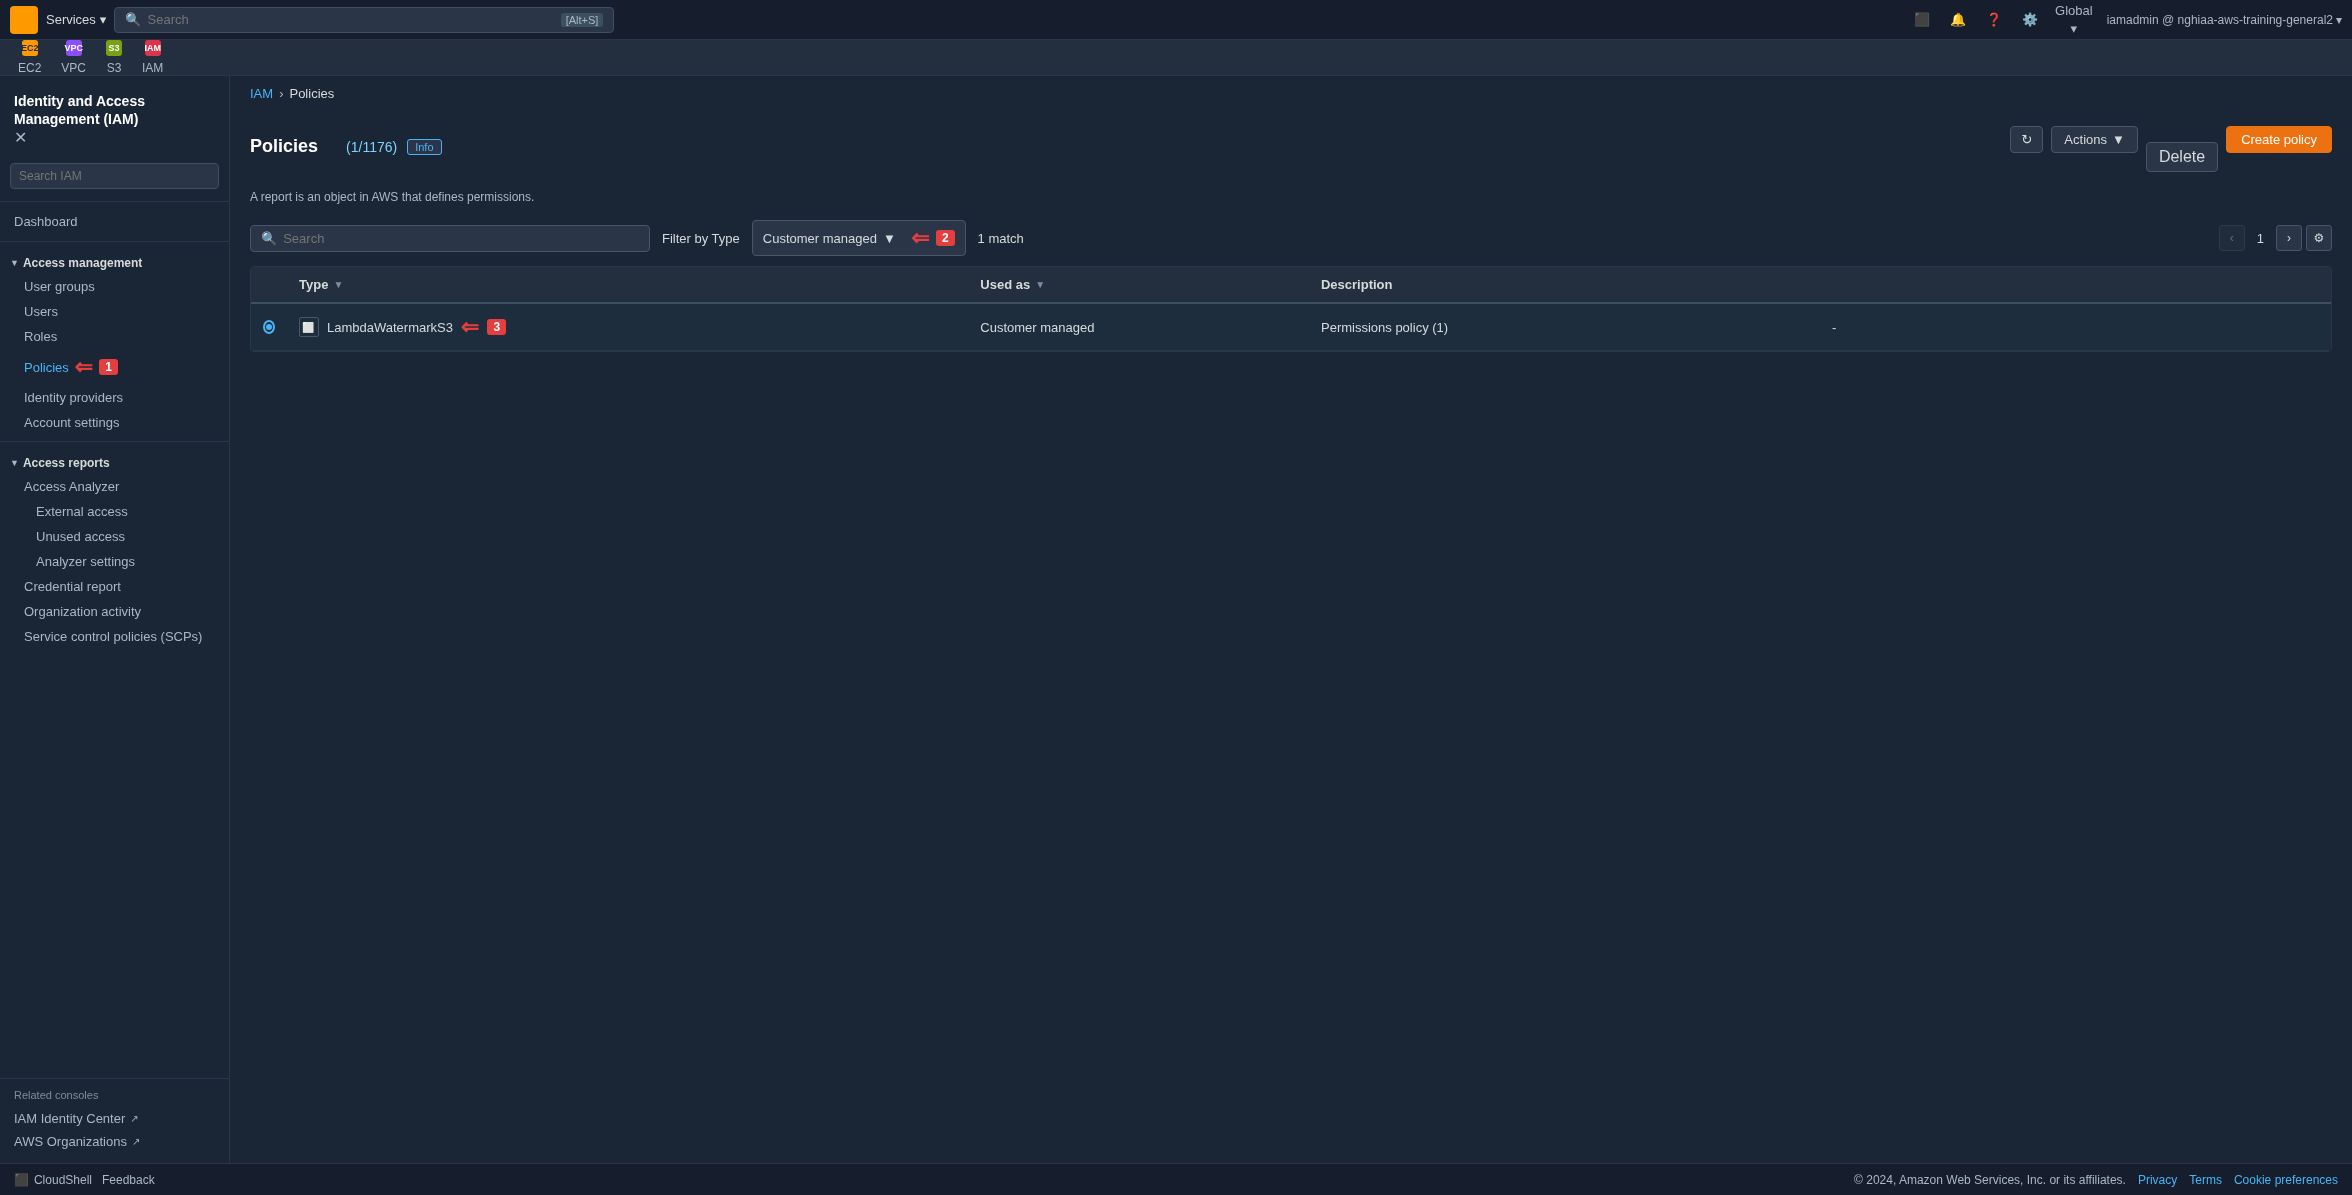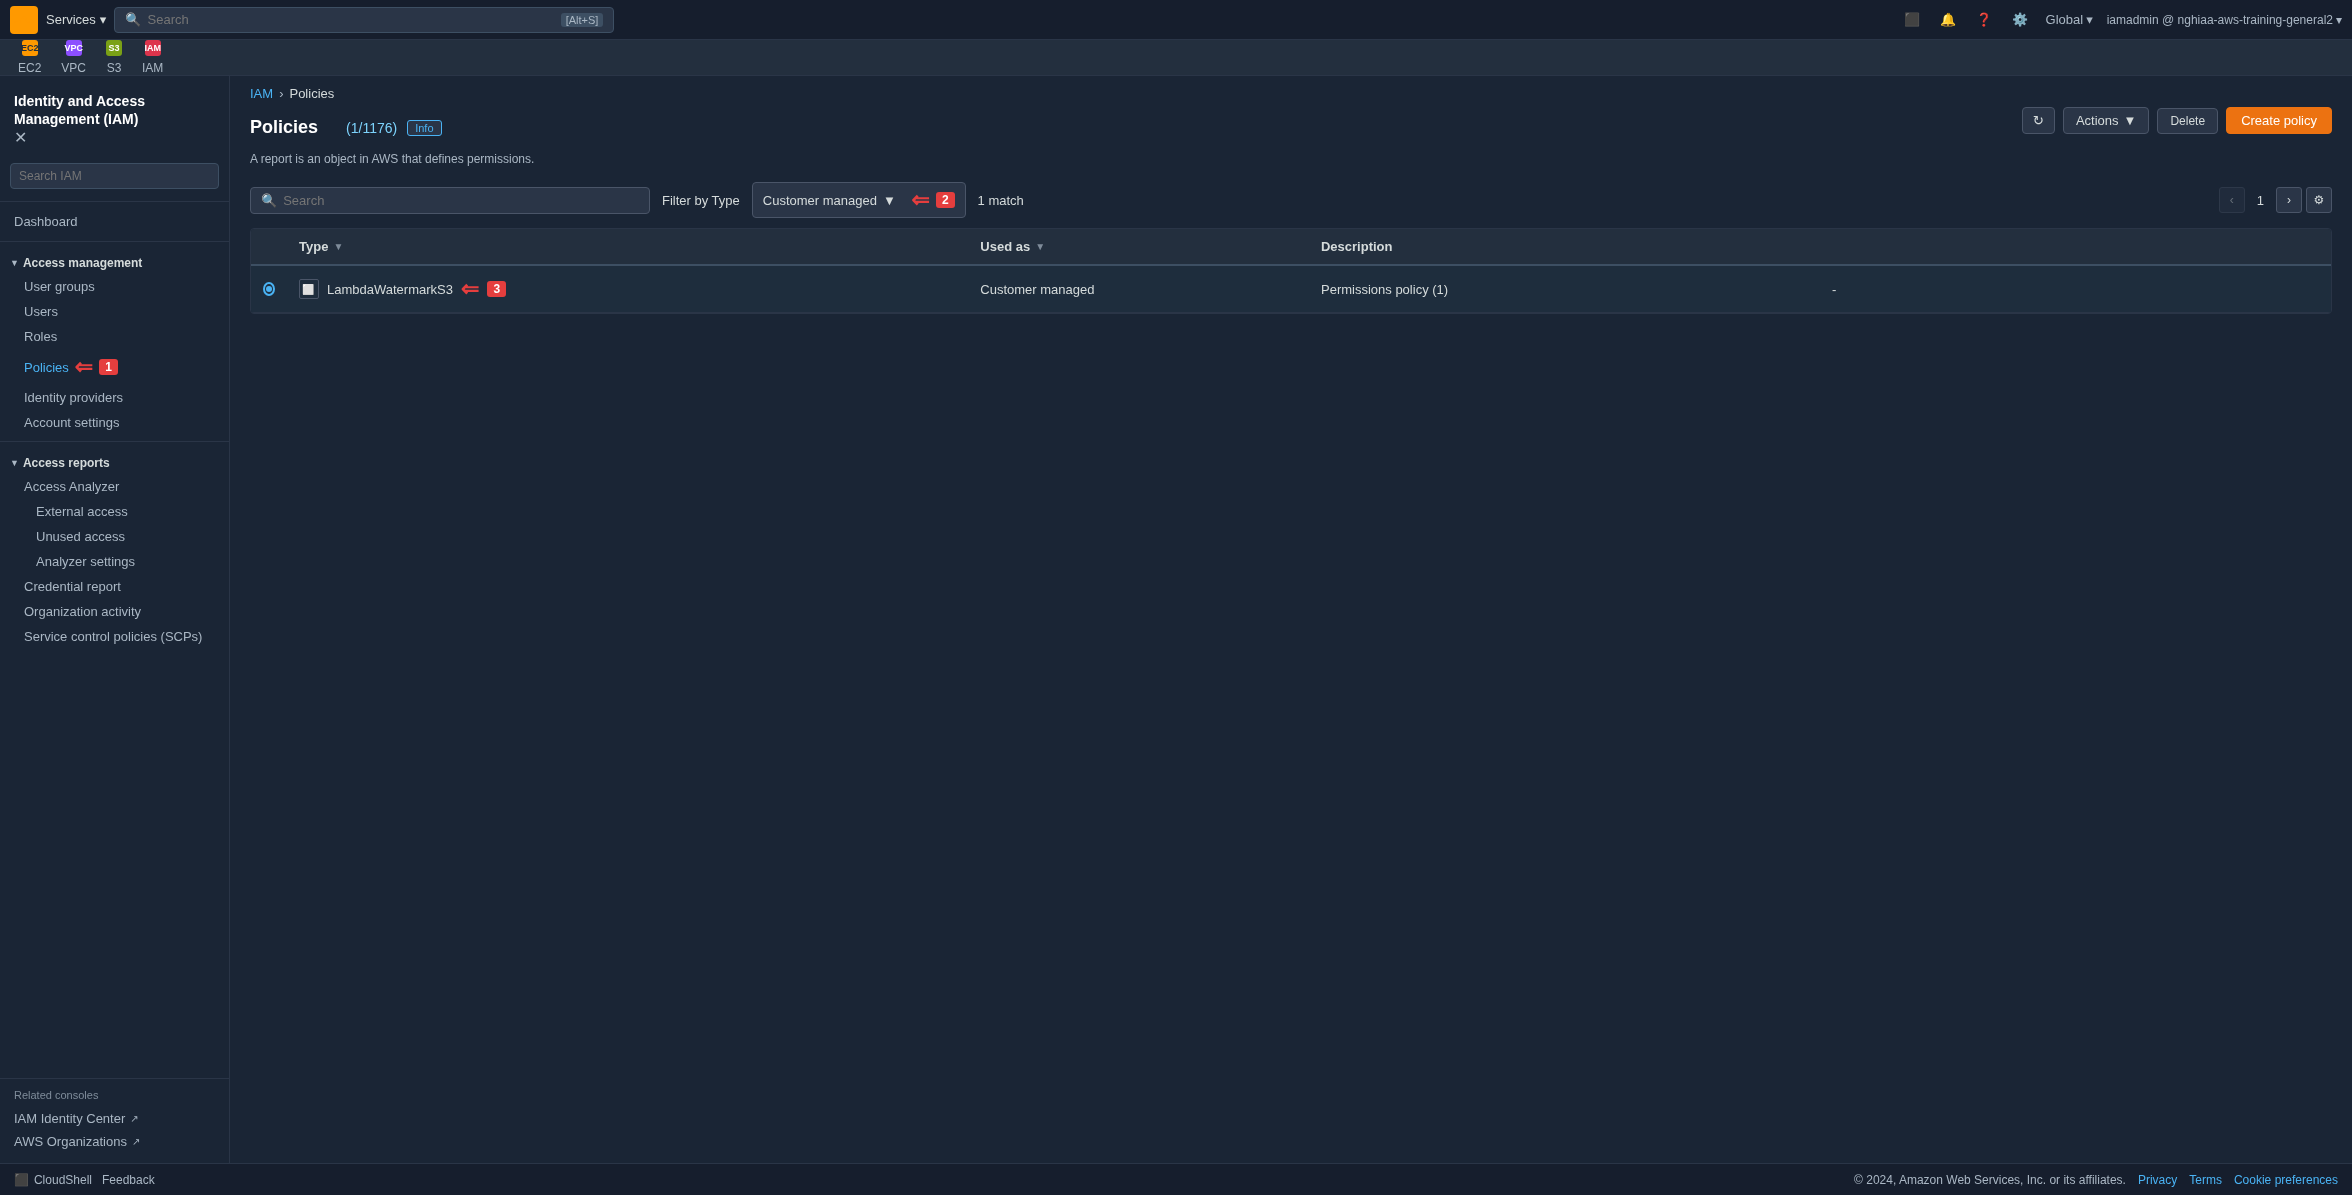--- a/index.html
+++ b/index.html
@@ -7,21 +7,21 @@
 
     
     .top-nav { background: #161e2d; height: 40px; display: flex; align-items: center; padding: 0 10px; flex-shrink: 0; border-bottom: 1px solid #2a3547; }
     .aws-logo { width: 28px; height: 28px; background: #ff9900; border-radius: 4px; display: flex; align-items: center; justify-content: center; color: #232f3e; font-weight: bold; font-size: 10px; flex-shrink: 0; }
     .nav-services { color: #d5dbdb; font-size: 13px; cursor: pointer; display: flex; align-items: center; gap: 4px; padding: 0 8px; }
     .search-bar { background: #2a3547; border: 1px solid #3d4f63; border-radius: 4px; display: flex; align-items: center; padding: 0 10px; flex: 1; max-width: 500px; height: 26px; color: #aab7c4; gap: 6px; }
     .search-bar input { background: none; border: none; outline: none; color: #d5dbdb; font-size: 13px; flex: 1; }
     .search-shortcut { background: #3d4f63; border-radius: 3px; padding: 1px 5px; font-size: 11px; color: #aab7c4; }
     .nav-right { margin-left: auto; display: flex; align-items: center; gap: 14px; color: #aab7c4; font-size: 13px; }
     .nav-icon { width: 22px; height: 22px; display: flex; align-items: center; justify-content: center; cursor: pointer; }
-    .nav-region { display: flex; align-items: center; gap: 3px; cursor: pointer; }
+    .nav-region { display: flex; align-items: center; gap: 3px; cursor: pointer; flex-direction: column; }
     .nav-user { display: flex; align-items: center; gap: 3px; cursor: pointer; font-size: 12px; }
 
     
     .service-tabs { background: #232f3e; height: 36px; display: flex; align-items: center; padding: 0 10px; gap: 4px; flex-shrink: 0; border-bottom: 1px solid #2a3547; }
     .service-tab { display: flex; align-items: center; gap: 5px; padding: 4px 8px; border-radius: 4px; cursor: pointer; font-size: 12px; color: #aab7c4; flex-direction: column; }
     .service-tab .tab-icon { width: 16px; height: 16px; border-radius: 3px; display: flex; align-items: center; justify-content: center; font-size: 9px; font-weight: bold; flex-shrink: 0; }
     .ec2-icon { background: #f90; color: #232f3e; }
     .vpc-icon { background: #8c4fff; color: #fff; }
     .s3-icon { background: #7aa116; color: #fff; }
     .iam-icon { background: #dd344c; color: #fff; }
@@ -60,21 +60,21 @@
     .page-title-row { display: flex; align-items: center; gap: 10px; }
     .page-title { font-size: 18px; font-weight: bold; color: #fff; }
     .page-count { font-size: 14px; color: #7dd3fc; margin-left: 18px; }
     .info-badge { background: #2a3547; border: 1px solid #4ab3f4; color: #4ab3f4; border-radius: 3px; padding: 1px 7px; font-size: 11px; cursor: pointer; }
     .page-desc { font-size: 12px; color: #aab7c4; margin-bottom: 16px; }
 
     
     .toolbar { display: flex; align-items: center; gap: 8px; margin-bottom: 14px; }
     .toolbar-btn { background: #2a3547; border: 1px solid #4a5568; color: #d5dbdb; border-radius: 4px; padding: 5px 12px; font-size: 13px; cursor: pointer; display: flex; align-items: center; gap: 5px; }
     .toolbar-btn-primary { background: #ec7211; border: 1px solid #ec7211; color: #fff; border-radius: 4px; padding: 5px 14px; font-size: 13px; cursor: pointer; font-weight: 500; }
-    .toolbar-btn-danger { background: #2a3547; border: 1px solid #4a5568; color: #d5dbdb; border-radius: 4px; padding: 5px 12px; font-size: 12px; cursor: pointer; }
+    .toolbar-btn-danger { background: #2a3547; border: 1px solid #4a5568; color: #d5dbdb; border-radius: 4px; padding: 5px 12px; font-size: 16px; cursor: pointer; margin-top: 35px; }
     .refresh-btn { background: #2a3547; border: 1px solid #4a5568; color: #d5dbdb; border-radius: 4px; padding: 5px 10px; cursor: pointer; display: flex; align-items: center; justify-content: center; }
 
     
     .filter-row { display: flex; align-items: center; gap: 12px; margin-bottom: 10px; }
     .filter-label { font-size: 13px; color: #d5dbdb; flex-shrink: 0; }
     .filter-search { display: flex; align-items: center; background: #2a3547; border: 1px solid #4a5568; border-radius: 4px; padding: 5px 10px; gap: 6px; flex: 0 0 400px; }
     .filter-search input { background: none; border: none; outline: none; color: #d5dbdb; font-size: 13px; flex: 1; }
     .filter-type { display: flex; align-items: center; background: #2a3547; border: 1px solid #4a5568; border-radius: 4px; padding: 4px 10px; gap: 6px; cursor: pointer; min-width: 160px; font-size: 13px; color: #d5dbdb; }
     .match-count { font-size: 13px; color: #d5dbdb; }
     .pagination { display: flex; align-items: center; gap: 4px; margin-left: auto; }

